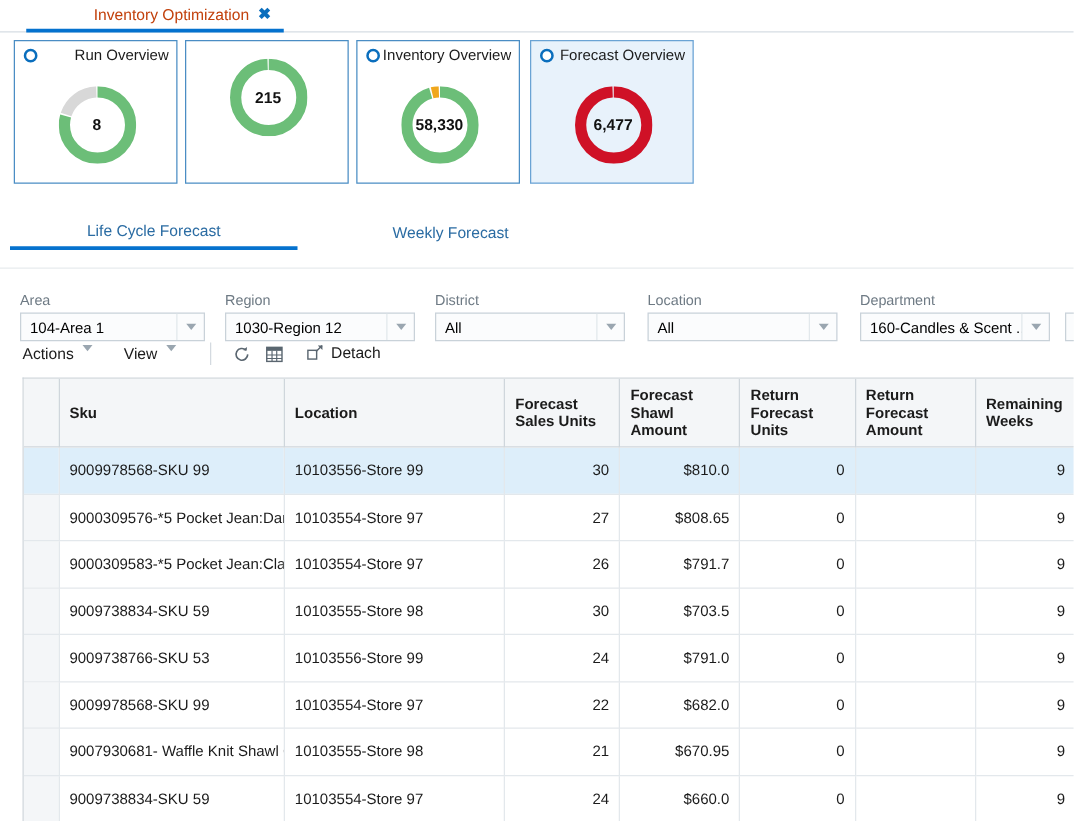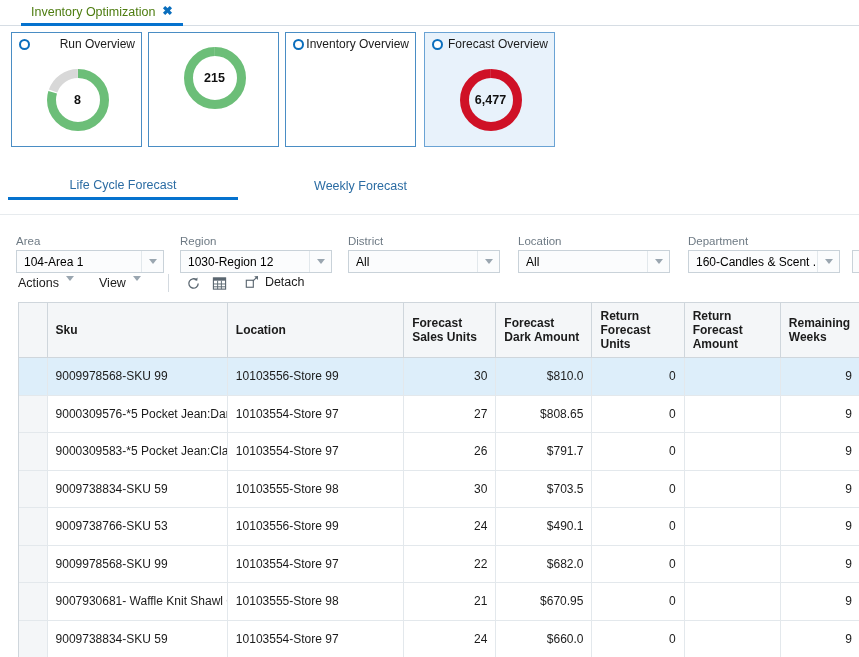--- a/index.html
+++ b/index.html
@@ -23,22 +23,23 @@
     left: 21px; top: 0;
     height: 26px;
     display: flex;
     align-items: center;
     gap: 7px;
     padding: 0 10px 0 10px;
     border-bottom: 3px solid #0572ce;
   }
   .tab-label {
     font-size: 12.5px;
-    color: #4d7c0f;
+    color: #c2410c;
     white-space: nowrap;
+    margin-left: 44px;
   }
   .tab-close {
     font-size: 12.5px;
     font-weight: bold;
     color: #0a6ebd;
     cursor: pointer;
     line-height: 1;
   }
 
   
@@ -310,20 +311,27 @@
           <circle cx="31" cy="31" r="26.5" fill="none" stroke="#6cbe78" stroke-width="9" stroke-dasharray="165.30441064025905 166.50441064025904" stroke-dashoffset="0" transform="rotate(-90 31 31)"></circle>
         </svg>
         <span class="donut-value">215</span>
       </div>
     </div>
     <div class="card" style="left: 285px;">
       <div class="card-head">
         <span class="radio"></span>
         <span class="card-title">Inventory Overview</span>
       </div>
+      <div class="donut-wrap">
+        <svg class="donut" width="62" height="62" viewBox="0 0 62 62">
+          <circle cx="31" cy="31" r="26.5" fill="none" stroke="#6cbe78" stroke-width="9" stroke-dasharray="158.6442342146487 166.50441064025904" stroke-dashoffset="0" transform="rotate(-90 31 31)"></circle>
+          <circle cx="31" cy="31" r="26.5" fill="none" stroke="#f0a71c" stroke-width="9" stroke-dasharray="5.460176425610362 166.50441064025904" stroke-dashoffset="-159.84423421464868" transform="rotate(-90 31 31)"></circle>
+        </svg>
+        <span class="donut-value">58,330</span>
+      </div>
     </div>
     <div class="card selected" style="left: 424px;">
       <div class="card-head">
         <span class="radio"></span>
         <span class="card-title">Forecast Overview</span>
       </div>
       <div class="donut-wrap">
         <svg class="donut" width="62" height="62" viewBox="0 0 62 62">
           <circle cx="31" cy="31" r="26.5" fill="none" stroke="#cf1126" stroke-width="9" stroke-dasharray="165.30441064025905 166.50441064025904" stroke-dashoffset="0" transform="rotate(-90 31 31)"></circle>
         </svg>
@@ -432,21 +440,21 @@
 </div>
 
 <div class="grid-wrap">
   <table class="grid">
     <thead>
       <tr id="head-row">
           <th class="col-sel sel"></th>
           <th class="col-sku">Sku</th>
           <th class="col-loc">Location</th>
           <th class="col-fsu">Forecast Sales Units</th>
-          <th class="col-fsa">Forecast Dark Amount</th>
+          <th class="col-fsa">Forecast Shawl Amount</th>
           <th class="col-rfu">Return Forecast Units</th>
           <th class="col-rfa">Return Forecast Amount</th>
           <th class="col-rw">Remaining Weeks</th>
         </tr>
     </thead>
     <tbody id="body-rows">
         <tr class="row-selected ">
           <td class="col-sel sel"></td>
           <td class="col-sku">9009978568-SKU 99</td>
           <td class="col-loc">10103556-Store 99</td>
@@ -484,21 +492,21 @@
           <td class="col-fsa num">$703.5</td>
           <td class="col-rfu num">0</td>
           <td class="col-rfa num"></td>
           <td class="col-rw num">9</td>
         </tr>
         <tr class="">
           <td class="col-sel sel"></td>
           <td class="col-sku">9009738766-SKU 53</td>
           <td class="col-loc">10103556-Store 99</td>
           <td class="col-fsu num">24</td>
-          <td class="col-fsa num">$490.1</td>
+          <td class="col-fsa num">$791.0</td>
           <td class="col-rfu num">0</td>
           <td class="col-rfa num"></td>
           <td class="col-rw num">9</td>
         </tr>
         <tr class="">
           <td class="col-sel sel"></td>
           <td class="col-sku">9009978568-SKU 99</td>
           <td class="col-loc">10103554-Store 97</td>
           <td class="col-fsu num">22</td>
           <td class="col-fsa num">$682.0</td>

